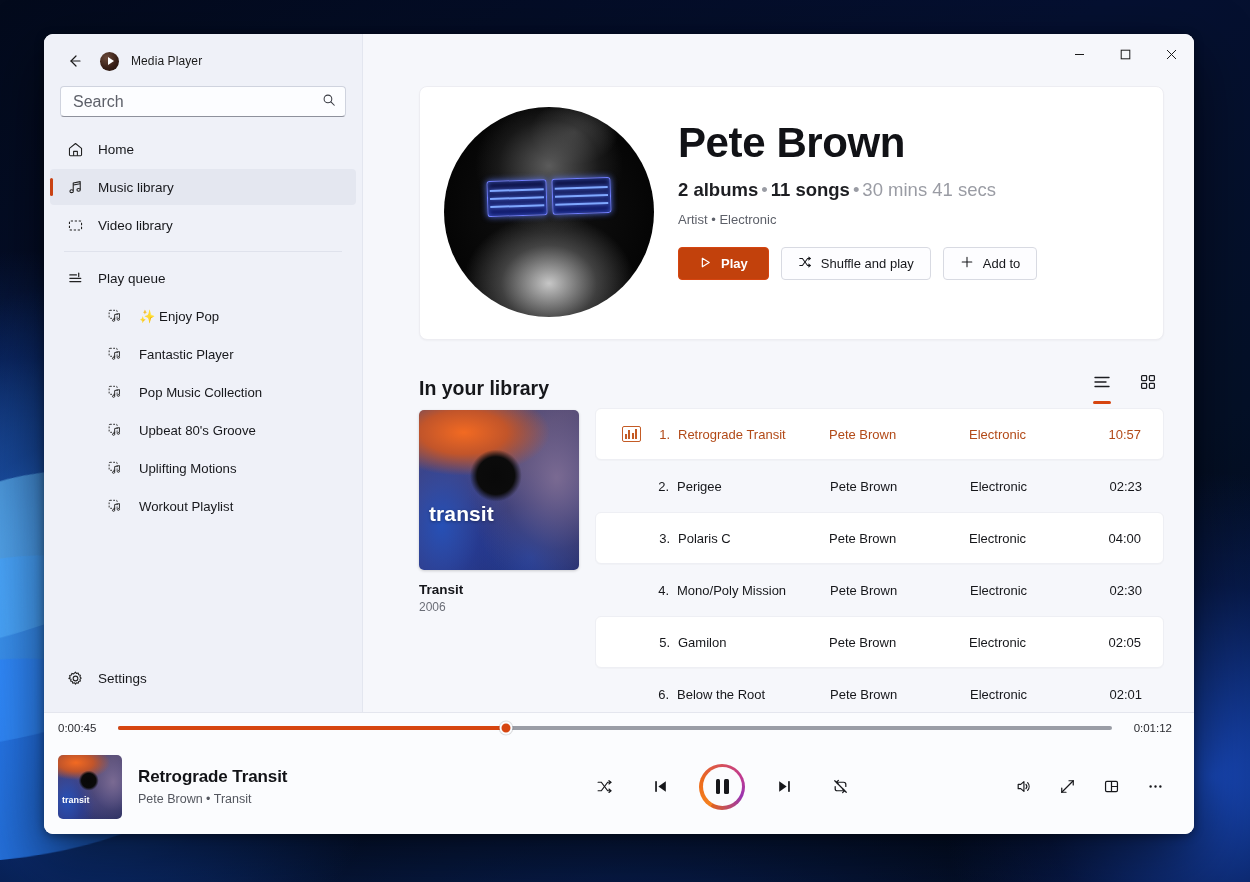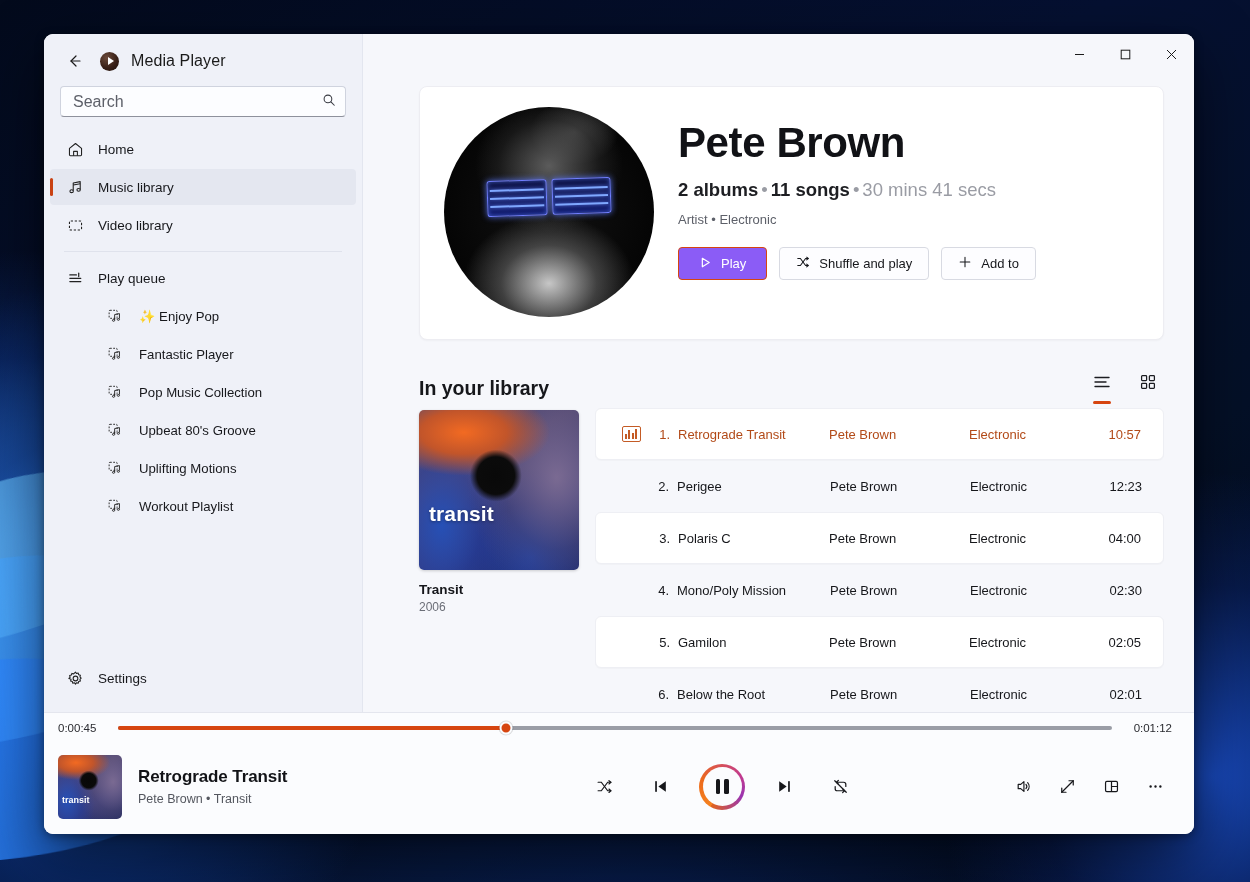--- a/index.html
+++ b/index.html
@@ -79,21 +79,21 @@
     display: flex; align-items: center; justify-content: center;
     flex-shrink: 0;
   }
   .app-logo::after {
     content: ""; width: 0; height: 0;
     border-left: 6px solid #ffffff;
     border-top: 4px solid transparent;
     border-bottom: 4px solid transparent;
     margin-left: 2px;
   }
-  .app-title { font-size: 16px; color: #1a1a1a; letter-spacing: .1px; }
+  .app-title { font-size: 12px; color: #1a1a1a; letter-spacing: .1px; }
 
   .search-wrap { padding: 4px 16px 12px 16px; }
   .search-box {
     height: 31px; background: #fcfdff;
     border: 1px solid #cfd3de; border-bottom-color: #8e919c;
     border-radius: 4px; display: flex; align-items: center;
     padding: 0 9px 0 12px; gap: 6px;
   }
   .search-box input {
     flex: 1; border: none; outline: none; background: transparent;
@@ -184,22 +184,23 @@
   .artist-stats .sep { color: #9a9ca4; font-weight: 400; margin: 0 3px; }
   .artist-sub { margin-top: 11px; font-size: 13px; color: #5d6069; }
   .artist-actions { margin-top: 20px; display: flex; gap: 12px; }
   .btn {
     height: 33px; border-radius: 4px; display: flex; align-items: center;
     gap: 9px; padding: 12px 16px; font-size: 13px; cursor: pointer;
     border: 1px solid #d8dae2; background: #fdfdff; color: #16171b;
     white-space: nowrap;
   }
   .btn.primary {
-    background: #8b5cf6; border-color: #d64510; color: #ffffff;
+    background: #c2410c; border-color: #d64510; color: #ffffff;
     padding: 6px 20px;
+    font-weight: bold;
   }
 
   .library-head {
     margin: 28px 30px 0 56px;
     display: flex; align-items: flex-end; justify-content: space-between;
     padding-bottom: 8px;
   }
   .library-title { font-size: 19.5px; font-weight: 600; color: #16171b; }
   .view-toggles { display: flex; gap: 14px; align-items: flex-end; }
   .view-btn {
@@ -624,21 +625,21 @@
               <div class="tr-genre">Electronic</div>
               <div class="tr-dur">10:57</div>
             </div>
 
             <div class="track-row">
               <div class="tr-icon"></div>
               <div class="tr-num">2.</div>
               <div class="tr-title">Perigee</div>
               <div class="tr-artist">Pete Brown</div>
               <div class="tr-genre">Electronic</div>
-              <div class="tr-dur">12:23</div>
+              <div class="tr-dur">02:23</div>
             </div>
 
             <div class="track-row alt">
               <div class="tr-icon"></div>
               <div class="tr-num">3.</div>
               <div class="tr-title">Polaris C</div>
               <div class="tr-artist">Pete Brown</div>
               <div class="tr-genre">Electronic</div>
               <div class="tr-dur">04:00</div>
             </div>

